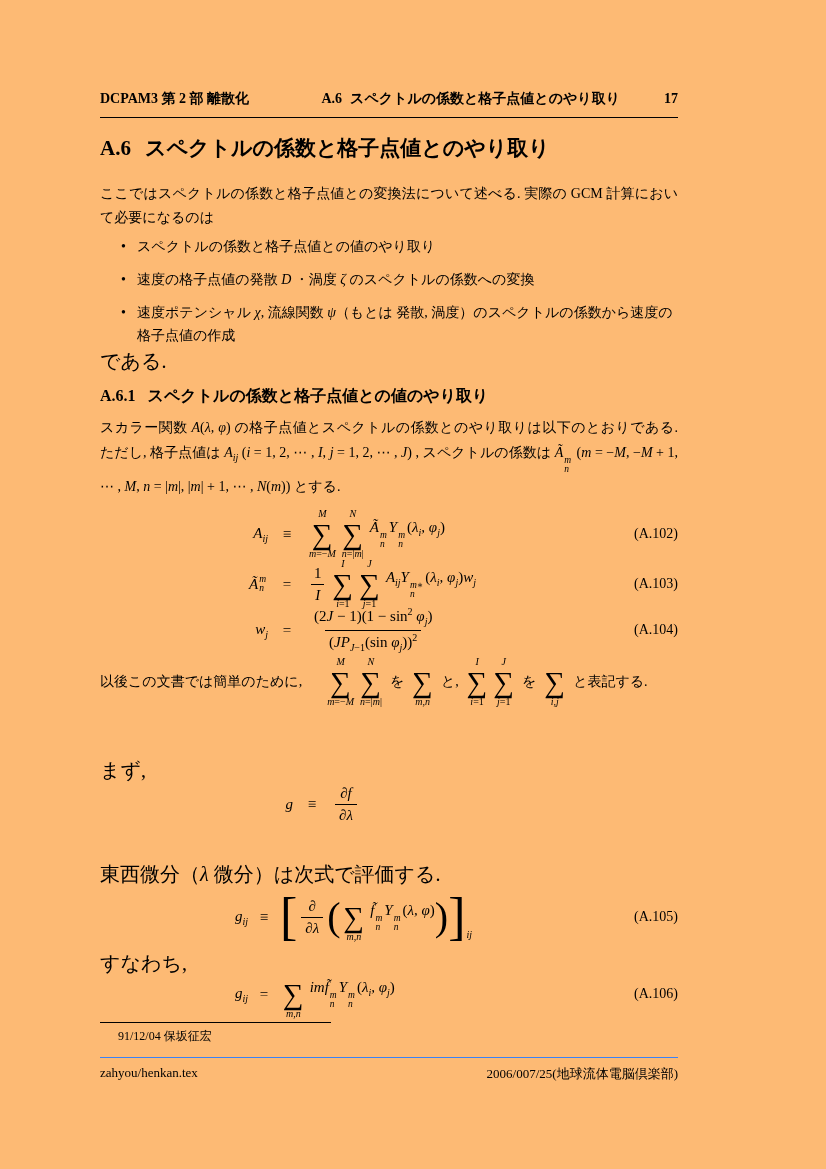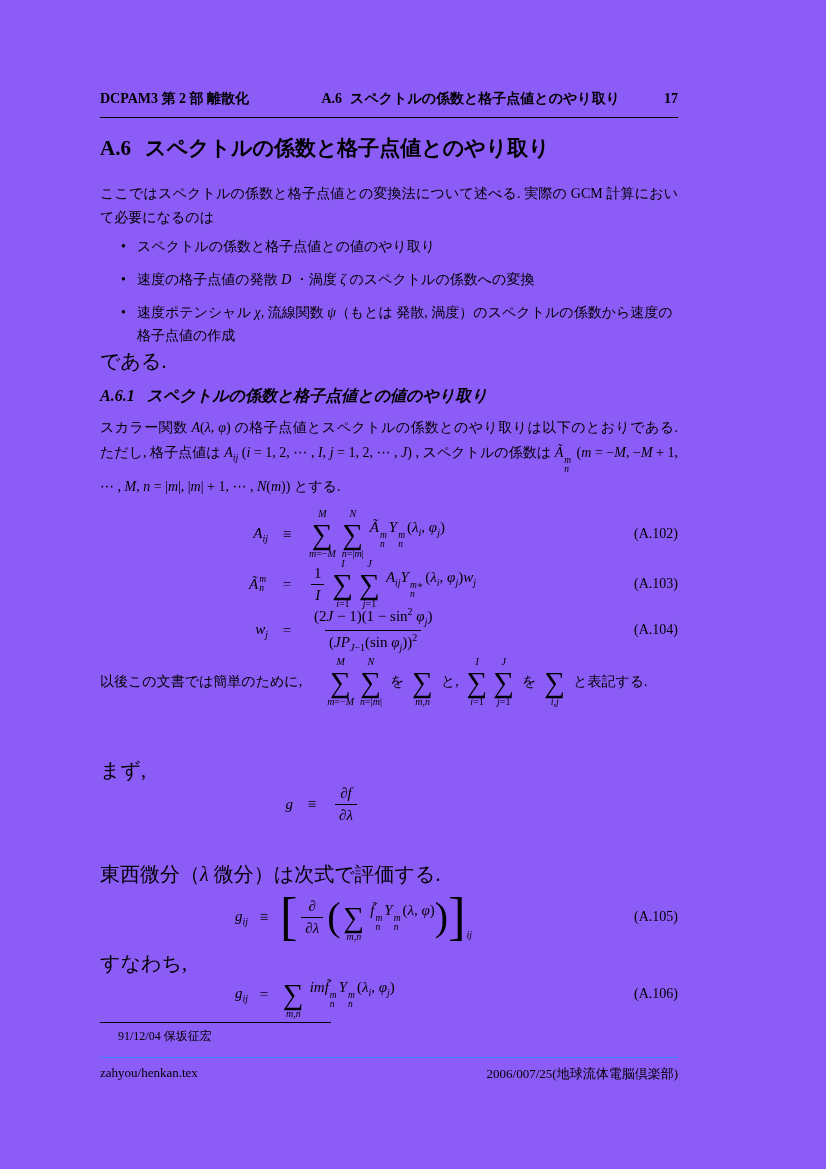--- a/index.html
+++ b/index.html
@@ -1,18 +1,18 @@
 <!DOCTYPE html>
 <html><head>
 <meta charset="utf-8">
 <style>
   html,body{margin:0;padding:0;}
   body{width:826px;height:1169px;background:#ffffff;color:#000;
        font-family:"Liberation Serif","DejaVu Serif",serif;}
-  .page{position:relative;width:826px;height:1169px;overflow:hidden;background:#8b5cf6;}
+  .page{position:relative;width:826px;height:1169px;overflow:hidden;background:#fdba74;}
   .abs{position:absolute;left:100px;width:578px;}
 
   
   .hdr{top:90px;display:flex;align-items:baseline;border-bottom:1.4px solid #000;
        padding-bottom:9px;font-weight:bold;font-size:14px;}
   .hdr .hc{margin-left:auto;}
   .hdr .hp{margin-left:44px;text-align:right;}
   .gothic{font-family:"Liberation Sans","DejaVu Sans",sans-serif;}
   .hdr .gothic{margin-left:8px;}
 
@@ -97,21 +97,21 @@
       <span>速度の格子点値の発散 <i>D</i> ・渦度 <i>ζ</i> のスペクトルの係数への変換</span>
     </li>
     <li>
       <span class="mark">•</span>
       <span>速度ポテンシャル <i>χ</i>, 流線関数 <i>ψ</i>（もとは 発散, 渦度）のスペクトルの係数から速度の格子点値の作成</span>
     </li>
   </ul>
 
   <div class="abs line" style="top:348px;">である.</div>
 
-  <div class="abs sub-title" style="top:386px;font-style:italic;">
+  <div class="abs sub-title" style="top:386px;">
     <span>A.6.1</span><span class="gothic">スペクトルの係数と格子点値との値のやり取り</span>
   </div>
 
   <div class="abs para" style="top:416px;line-height:24.5px;">スカラー関数 <i>A</i>(<i>λ, φ</i>) の格子点値とスペクトルの係数とのやり取りは以下のとおりである. ただし, 格子点値は <i>A<sub>ij</sub></i> (<i>i</i> = 1, 2, ⋯ , <i>I</i>, <i>j</i> = 1, 2, ⋯ , <i>J</i>) , スペクトルの係数は <i>Ã</i><span class="ss">
         <span><i>m</i></span>
         <span><i>n</i></span>
       </span> (<i>m</i> = −<i>M</i>, −<i>M</i> + 1, ⋯ , <i>M</i>, <i>n</i> = |<i>m</i>|, |<i>m</i>| + 1, ⋯ , <i>N</i>(<i>m</i>)) とする.</div>
 
   <div class="abs eq g1" style="top:498px;height:72px;">
     <div class="lhs">

